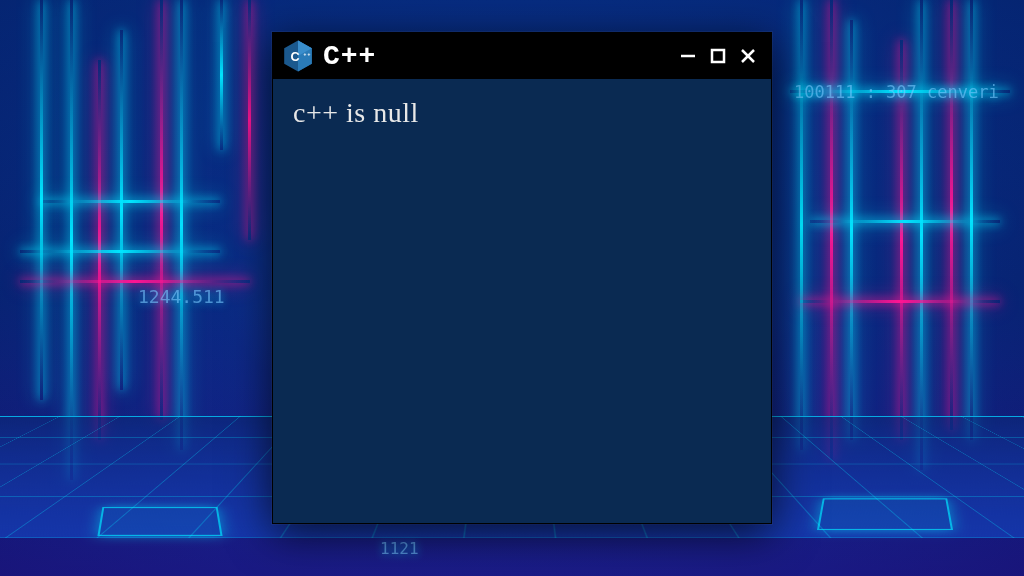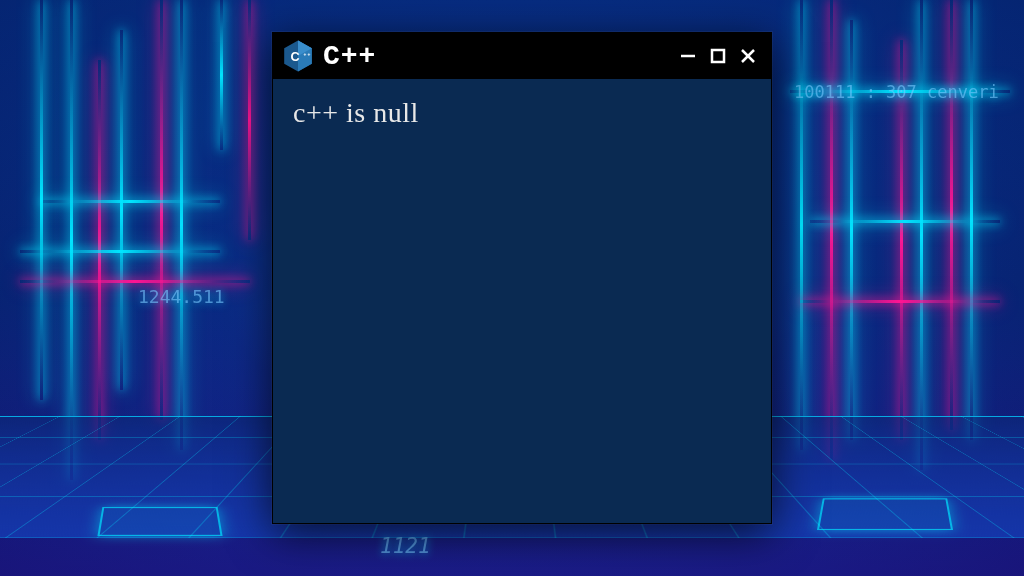--- a/index.html
+++ b/index.html
@@ -161,21 +161,21 @@
   <div class="circuit-line h" style="left:790px; top:90px; width:220px;"></div>
   <div class="circuit-line h pink" style="left:800px; top:300px; width:200px;"></div>
   <div class="circuit-line h" style="left:810px; top:220px; width:190px;"></div>
 
   <div class="bg-text" style="left:138px; top:286px;">1244.511</div>
   <div class="bg-text" style="left:794px; top:82px; font-size:17px;">100111 : 307  cenveri</div>
 
   <div class="floor"></div>
   <div class="floor-tile" style="left:100px; bottom:30px; width:120px; height:50px; transform:perspective(500px) rotateX(55deg);"></div>
   <div class="floor-tile" style="left:820px; bottom:35px; width:130px; height:55px; transform:perspective(500px) rotateX(55deg);"></div>
-  <div class="bg-text" style="left:380px; bottom:18px; font-size:21px;font-style:italic;">1121</div>
+  <div class="bg-text" style="left:380px; bottom:18px; font-size:16px;">1121</div>
 </div>
 
 <div class="window">
   <div class="titlebar">
     <div class="cpp-logo">
       <svg viewBox="0 0 100 112">
         <polygon points="50,4 96,30 96,82 50,108 4,82 4,30" fill="#1b598e"></polygon>
         <polygon points="50,4 96,30 96,82 50,108 50,56" fill="#2a7bb8"></polygon>
         <polygon points="50,4 96,30 50,56" fill="#3a8ecc"></polygon>
         <text x="40" y="72" font-size="42" fill="#fff" font-family="Arial" font-weight="bold" text-anchor="middle">C</text>

